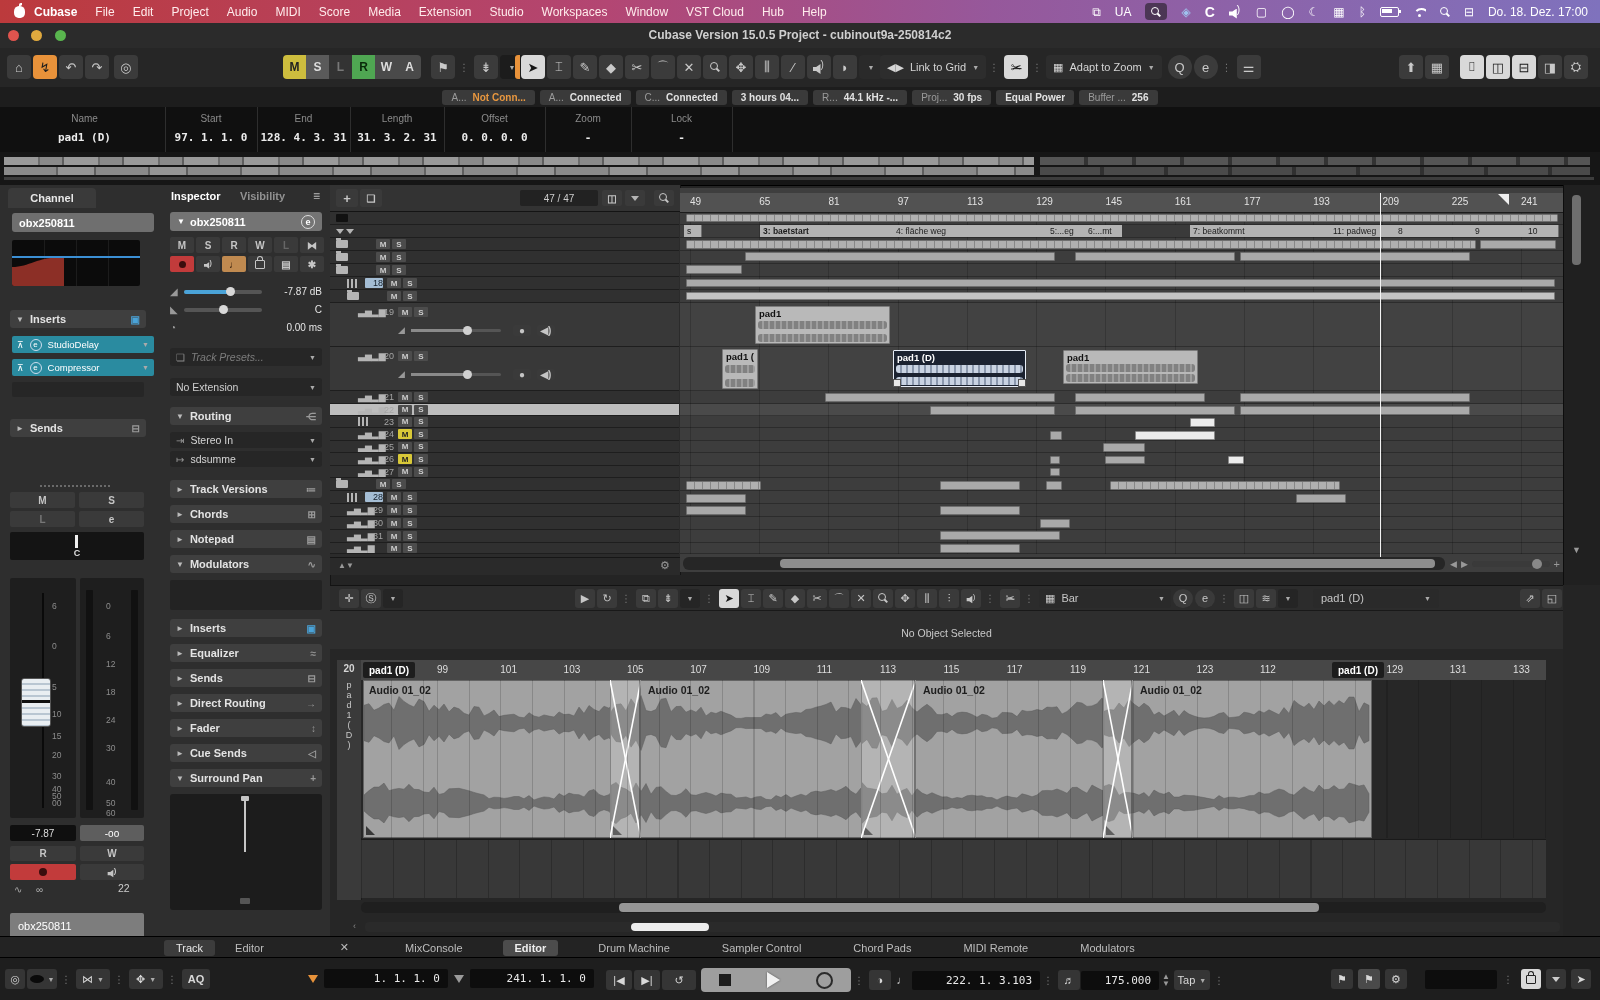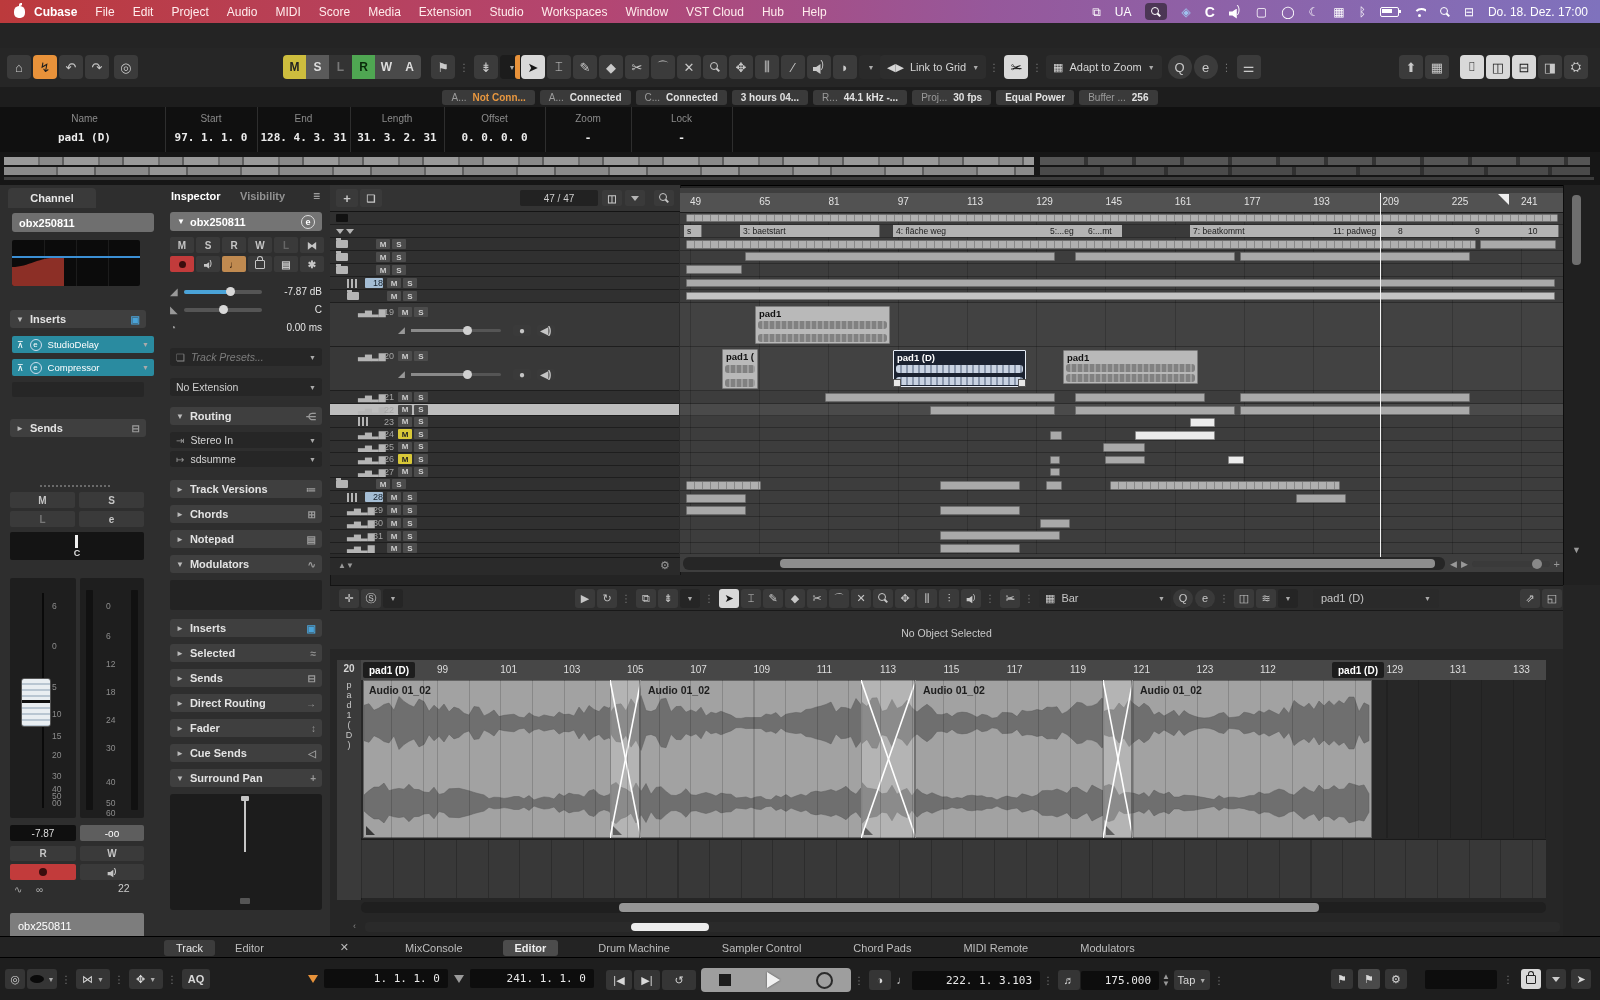--- a/index.html
+++ b/index.html
@@ -194,20 +194,26 @@
           <span class="wifi"></span>
         </span>
       <span class="mi">
           <span class="mag"></span>
         </span>
       <span class="mi">⊟</span>
       <span class="mi clock">Do. 18. Dez. 17:00</span>
     </div>
   </div>
 
+  <div id="titlebar" class="abs">
+    <span class="tl" style="background:#e0544e;margin-top:7px"></span>
+    <span class="tl" style="background:#e0a93e"></span>
+    <span class="tl" style="background:#59b54e"></span>
+    <div id="title-text">Cubase Version 15.0.5 Project - cubinout9a-250814c2</div>
+  </div>
 
   <div id="toolbar" class="abs">
     <div class="tgroup" style="left:6px">
       <div class="tb">⌂</div>
       <div class="tb warn">↯</div>
       <div class="tb">↶</div>
       <div class="tb">↷</div>
       <div class="tb" style="margin-left:4px">◎</div>
     </div>
     <div class="tgroup" style="left:283px" id="automation-group">
@@ -543,21 +549,21 @@
           <span class="ric" style="">∿</span>
         </div>
         <div class="abs" style="left: 7px; top: 395px; width: 152px; height: 30px; background: rgb(35, 35, 35); border-radius: 2px;"></div>
         <div class="sechdr abs" style="left: 7px; top: 434px; width: 140px;">
           <span class="arr">►</span>
           <span>Inserts</span>
           <span class="ric" style="color:#4aa3d8">▣</span>
         </div>
         <div class="sechdr abs" style="left: 7px; top: 459px; width: 140px;">
           <span class="arr">►</span>
-          <span>Selected</span>
+          <span>Equalizer</span>
           <span class="ric" style="">≈</span>
         </div>
         <div class="sechdr abs" style="left: 7px; top: 484px; width: 140px;">
           <span class="arr">►</span>
           <span>Sends</span>
           <span class="ric" style="">⊟</span>
         </div>
         <div class="sechdr abs" style="left: 7px; top: 509px; width: 140px;">
           <span class="arr">►</span>
           <span>Direct Routing</span>
@@ -905,21 +911,21 @@
         <span class="rnum" style="left: 425.5px;">145</span>
         <span class="rnum" style="left: 494.75px;">161</span>
         <span class="rnum" style="left: 564px;">177</span>
         <span class="rnum" style="left: 633.25px;">193</span>
         <span class="rnum" style="left: 702.5px;">209</span>
         <span class="rnum" style="left: 771.75px;">225</span>
         <span class="rnum" style="left: 841px;">241</span>
       </div>
     <div id="arr-markers">
         <div class="mkr" style="left: 4px; top: 37px; width: 14px;">s</div>
-        <div class="mkr" style="left: 60px; top: 37px; width: 136px;">3: baetstart</div>
+        <div class="mkr" style="left: 80px; top: 37px; width: 136px; font-weight: bold;">3: baetstart</div>
         <div class="mkr" style="left: 213px; top: 37px; width: 154px;">4: fläche weg</div>
         <div class="mkr" style="left: 367px; top: 37px; width: 38px;">5:...eg</div>
         <div class="mkr" style="left: 405px; top: 37px; width: 37px;">6:...mt</div>
         <div class="mkr dark" style="left: 442px; top: 37px; width: 68px;"></div>
         <div class="mkr" style="left: 510px; top: 37px; width: 140px;">7: beatkommt</div>
         <div class="mkr" style="left: 650px; top: 37px; width: 65px;">11: padweg</div>
         <div class="mkr" style="left: 715px; top: 37px; width: 77px;">8</div>
         <div class="mkr" style="left: 792px; top: 37px; width: 53px;">9</div>
         <div class="mkr" style="left: 845px; top: 37px; width: 30px;">10</div>
       </div>

